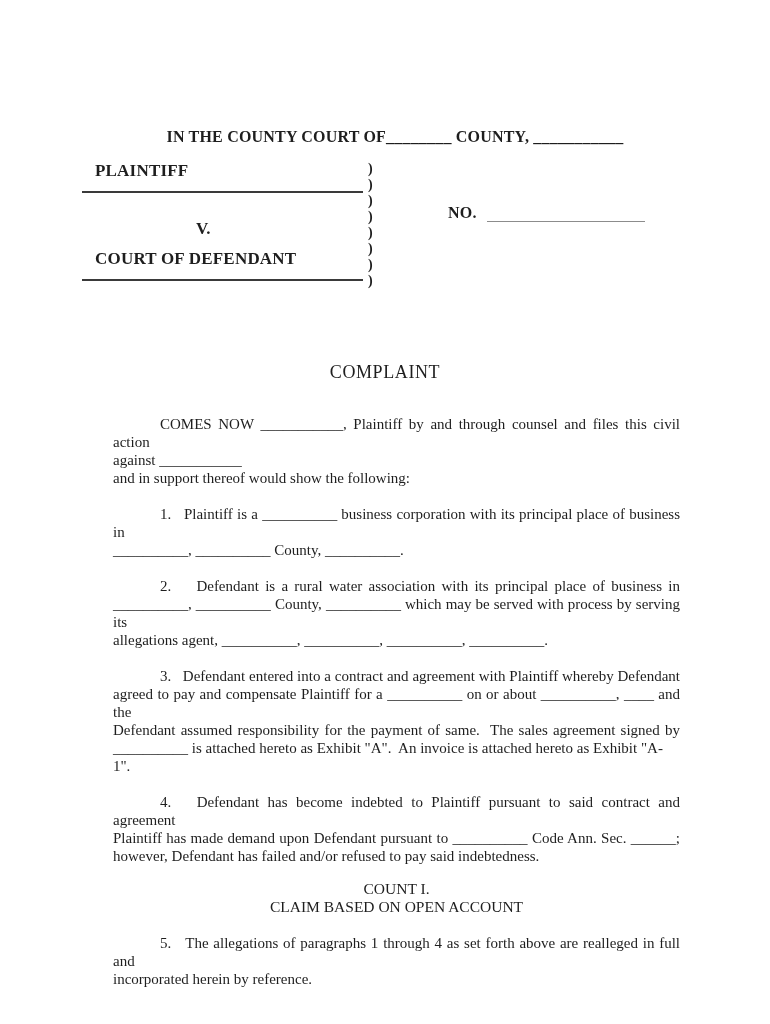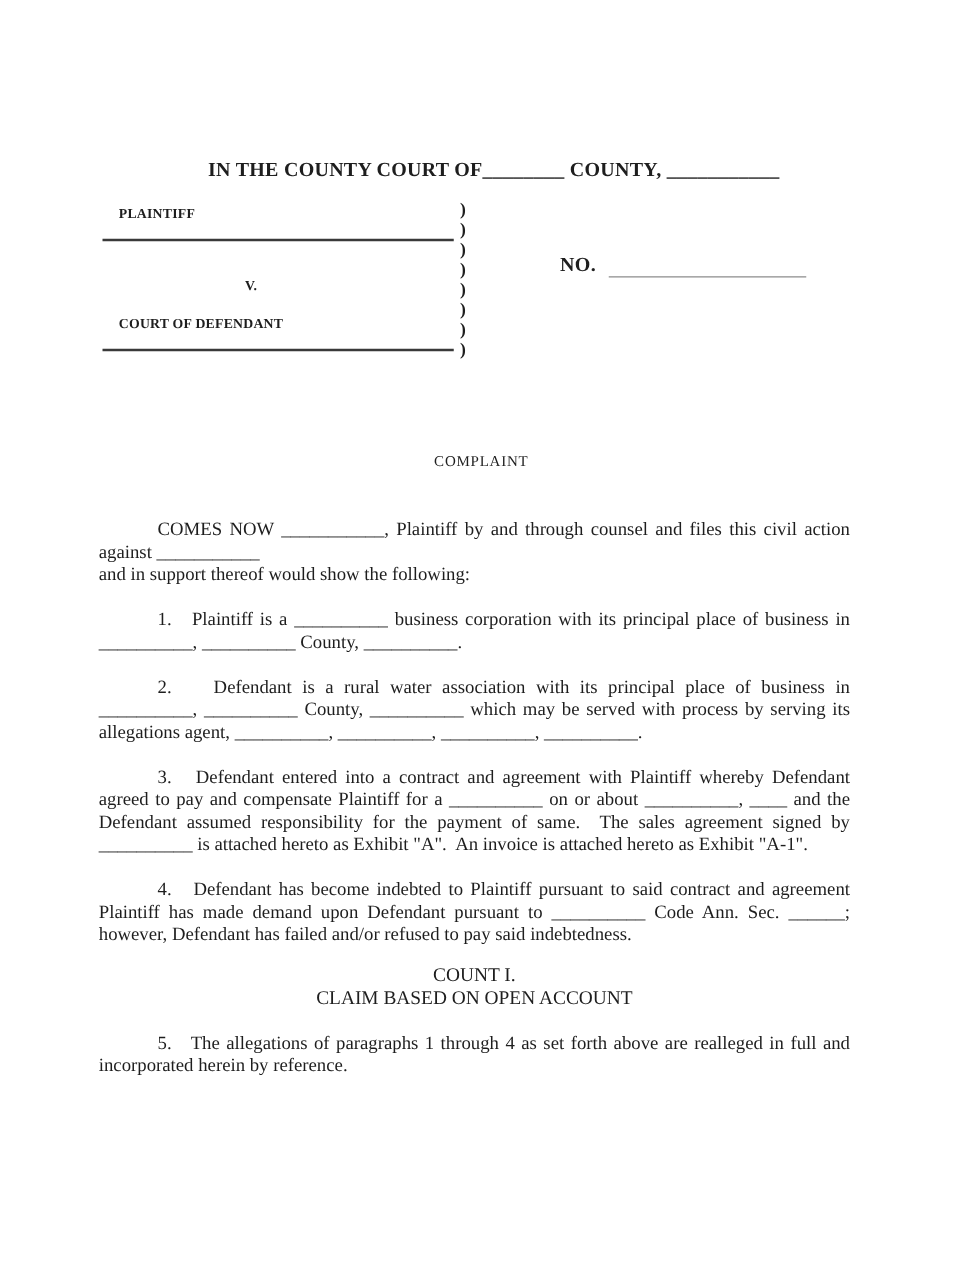--- a/index.html
+++ b/index.html
@@ -21,21 +21,21 @@
     font-weight: bold;
     font-size: 16px;
     line-height: 18px;
     letter-spacing: 0.2px;
     padding-left: 20px;
   }
   
   .cap-label {
     position: absolute;
     font-weight: bold;
-    font-size: 11px;
+    font-size: 17px;
     line-height: 16px;
     letter-spacing: 0.2px;
   }
   .lbl-plaintiff { left: 95px; top: 163px; }
   .lbl-versus    { left: 196px; top: 221px; }
   .lbl-defendant { left: 95px; top: 251px; }
   .cap-underline {
     position: absolute;
     left: 82px;
     width: 281px;
@@ -63,34 +63,34 @@
     left: 39px; top: 17px;
     width: 158px;
     height: 0;
     border-top: 1.5px solid #8c8c8c;
   }
   
   .doc-title {
     position: absolute;
     top: 362px; left: 0; right: 0;
     text-align: center;
-    font-size: 12px;
+    font-size: 18px;
     letter-spacing: 0.6px;
   }
   
   .body-text {
     position: absolute;
     left: 79px; top: 415px;
     width: 601px;
     font-size: 15px;
     line-height: 18px;
   }
   .para { margin-top: 18px; }
   .para.first { margin-top: 0; }
-  .ln { text-align: left; }
+  .ln { text-align: left; margin-left: 34px; }
   .ln.j { text-align: justify; text-align-last: justify; }
   .ln.ind { text-indent: 47px; }
   .count-heading { margin-top: 15px; text-align: center; font-size: 15.5px; }
   .count-heading .ln { text-align: center; }
 </style>
 </head>
 <body>
 
 <div class="page">
 

